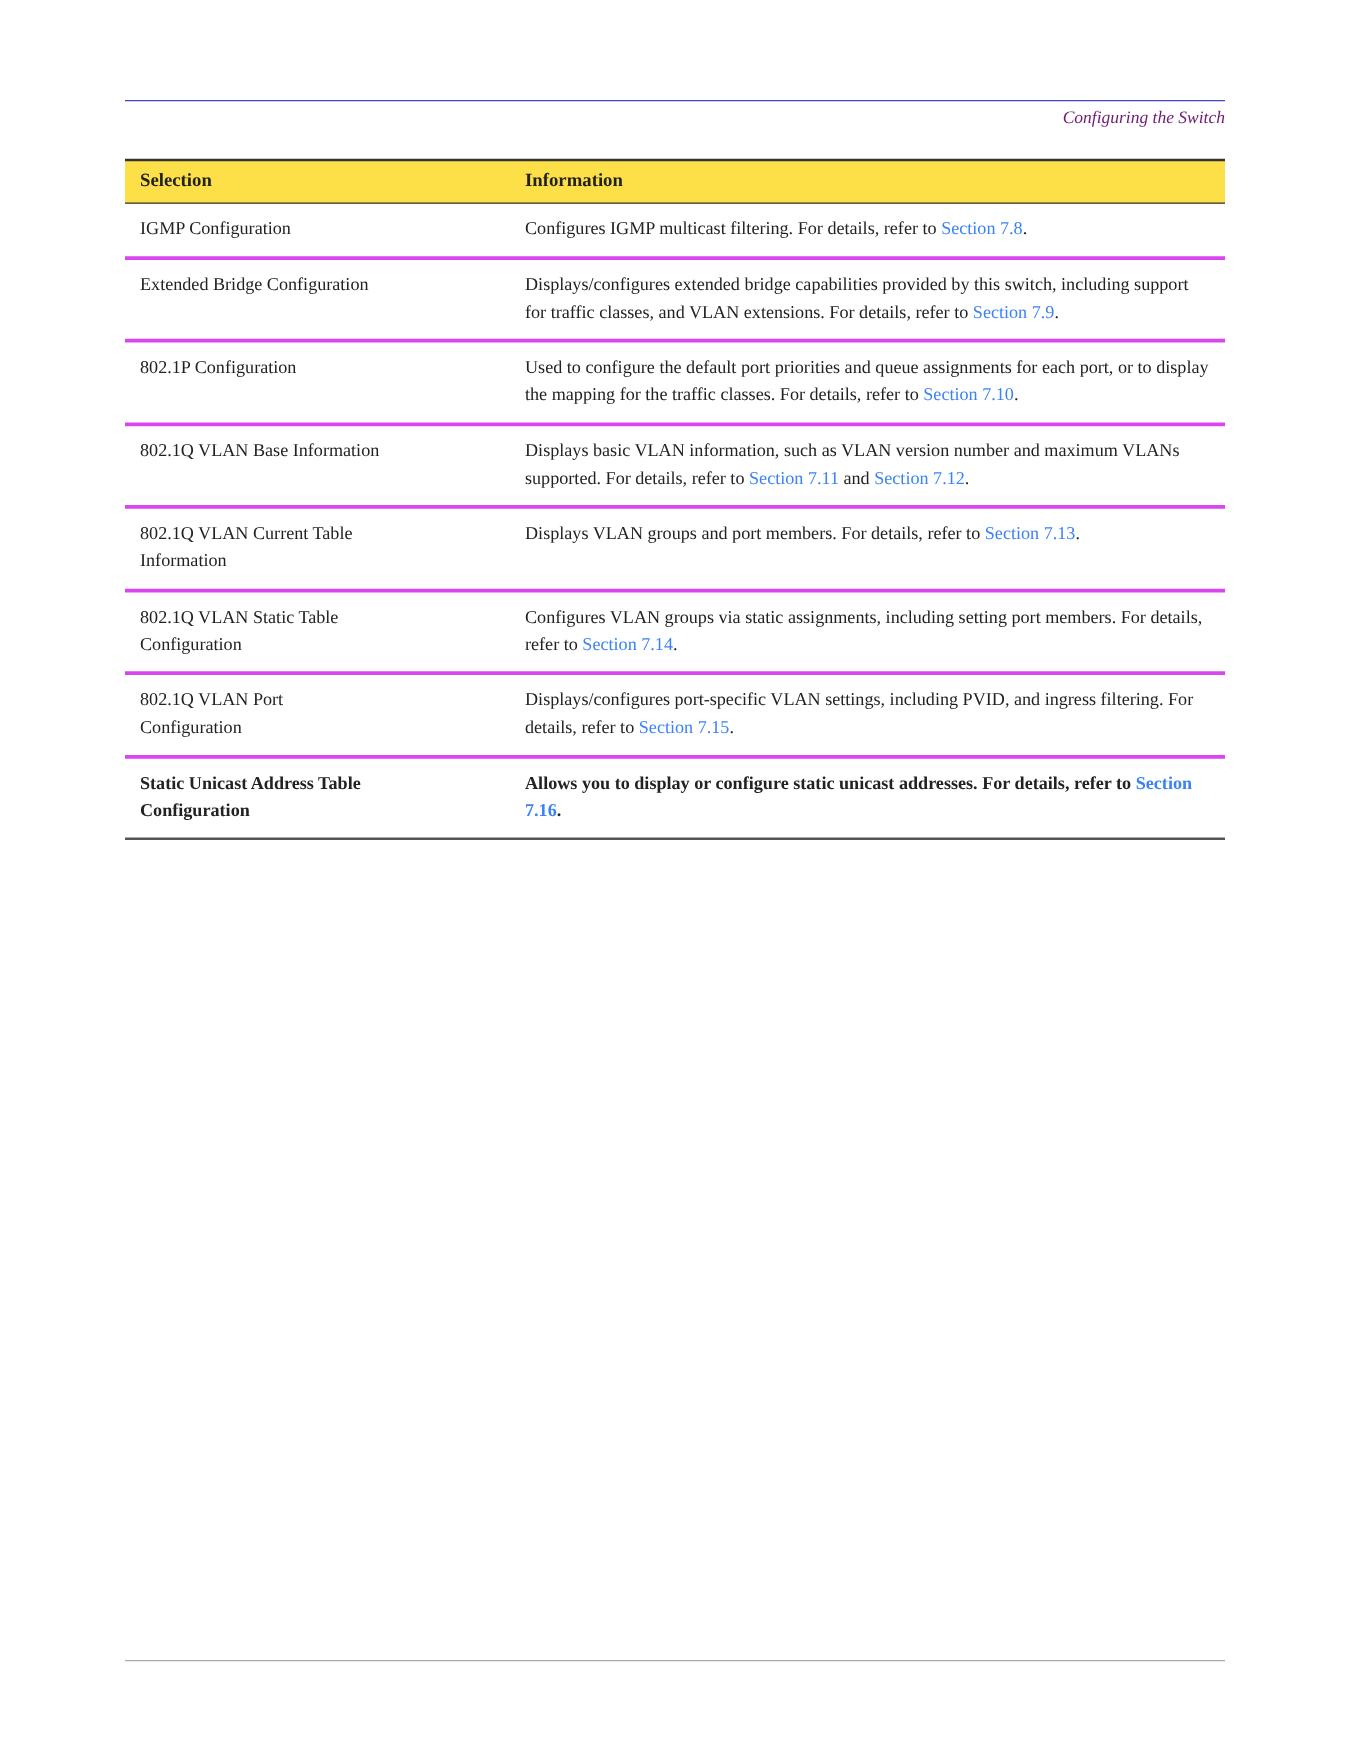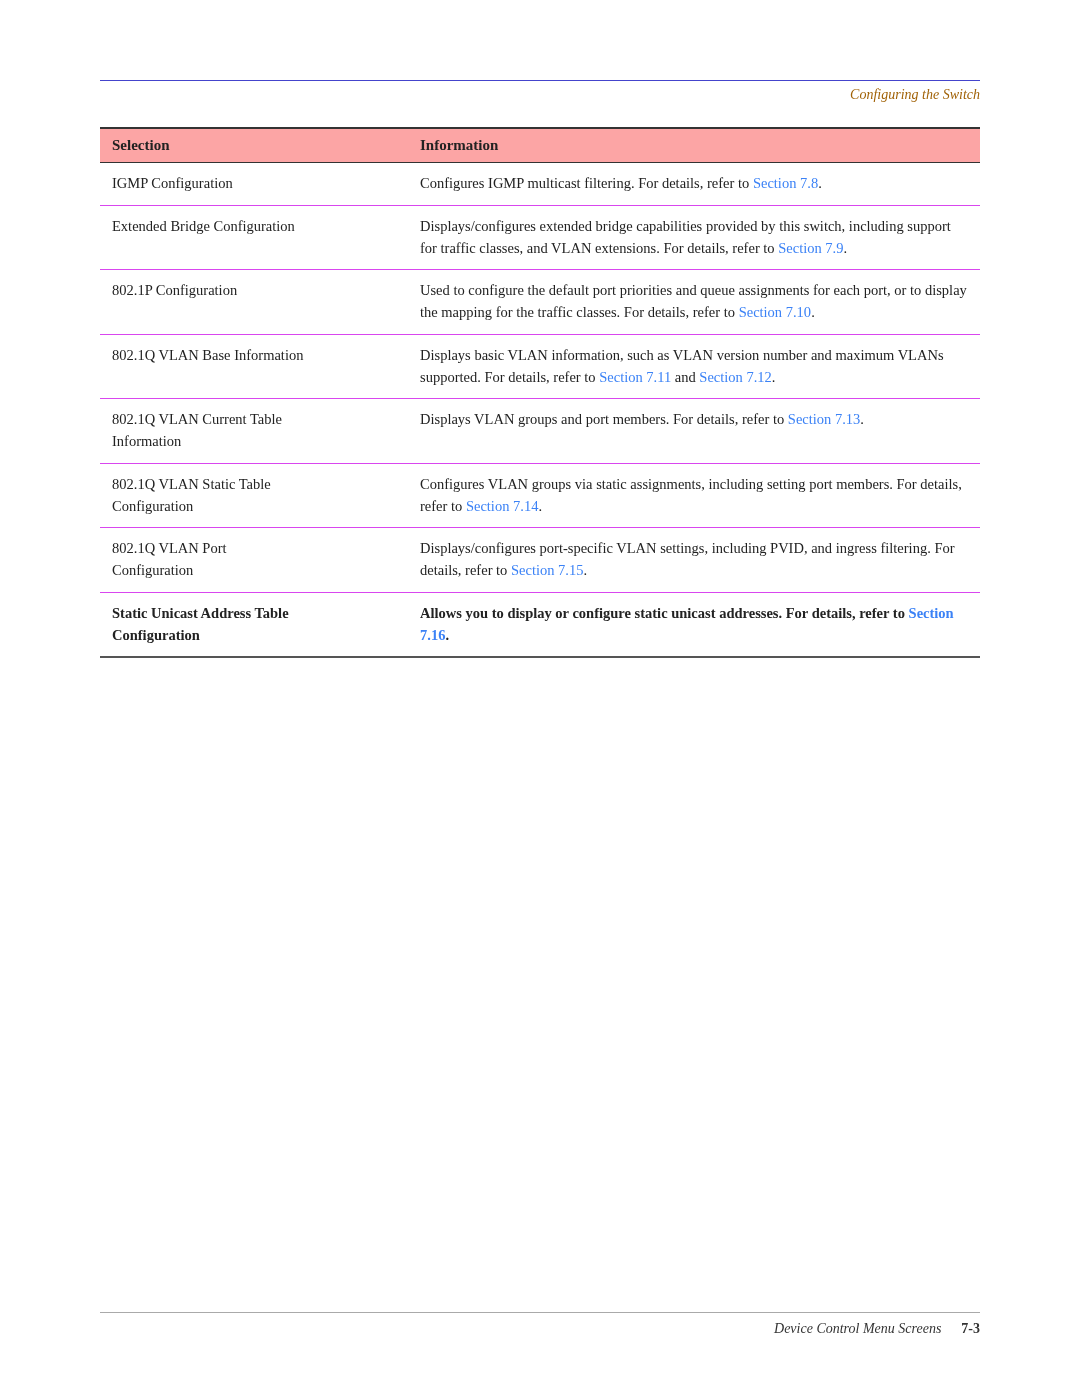--- a/index.html
+++ b/index.html
@@ -33,43 +33,43 @@
 
     .header-line {
       display: flex;
       justify-content: flex-end;
       margin-bottom: 24px;
     }
 
     .header-title {
       font-style: italic;
       font-size: 14px;
-      color: #a16207;
+      color: #701a75;
     }
 
     .main-table {
       width: 100%;
       border-collapse: collapse;
       margin-top: 10px;
     }
 
     .main-table thead tr th {
       border-top: 2px solid #333333;
       border-bottom: 1px solid #333333;
       padding: 8px 12px;
       font-weight: bold;
       font-size: 15px;
       text-align: left;
-      background: #fca5a5;
+      background: #fde047;
     }
 
     .main-table tbody tr td {
       padding: 10px 12px;
       vertical-align: top;
-      border-bottom: 1px solid #d946ef;
+      border-bottom: 3px solid #d946ef;
       font-size: 14.5px;
       line-height: 1.5;
     }
 
     .main-table tbody tr:last-child td {
       border-bottom: 2px solid #555555;
       font-weight: bold;
     }
 
     .col-selection {
@@ -171,21 +171,15 @@
         </tr>
         <tr>
           <td class="col-selection">Static Unicast Address Table<br>Configuration</td>
           <td class="col-description">Allows you to display or configure static unicast addresses. For details, refer to <a class="section-link" href="#section7.16">Section 7.16</a>.</td>
         </tr>
       </tbody>
   </table>
 
   <div class="footer-area">
     <hr class="footer-rule">
-    <div class="footer-content">
-      <div class="footer-right">
-        <span class="footer-text">Device Control Menu Screens</span>
-        <span class="footer-page">7-3</span>
-      </div>
-    </div>
   </div>
 
 </div>
 
 </body></html>

